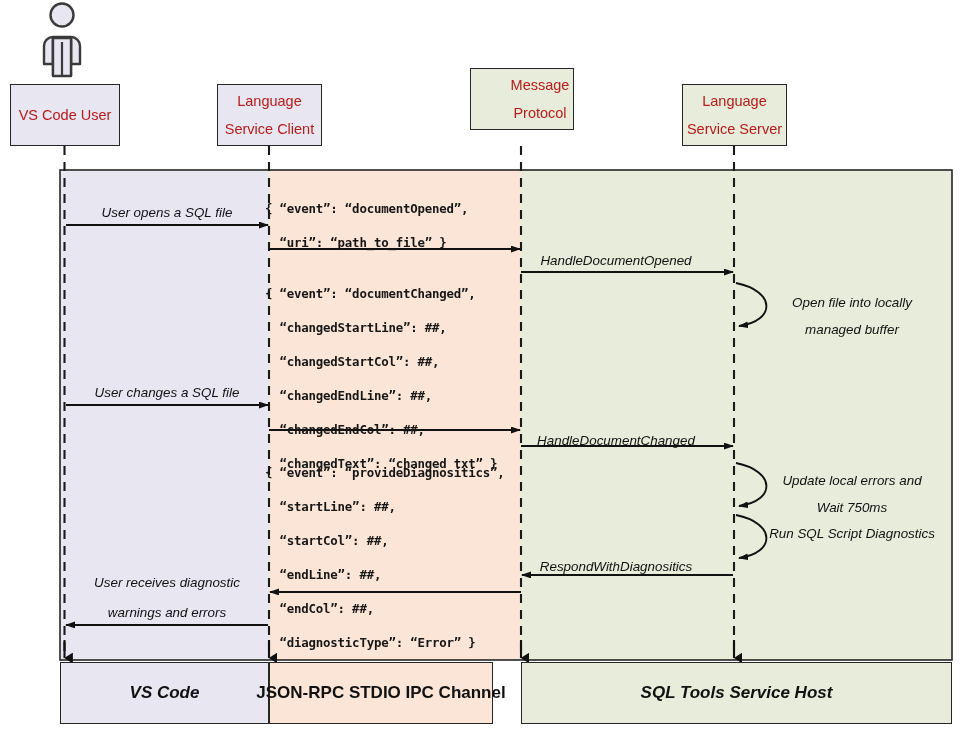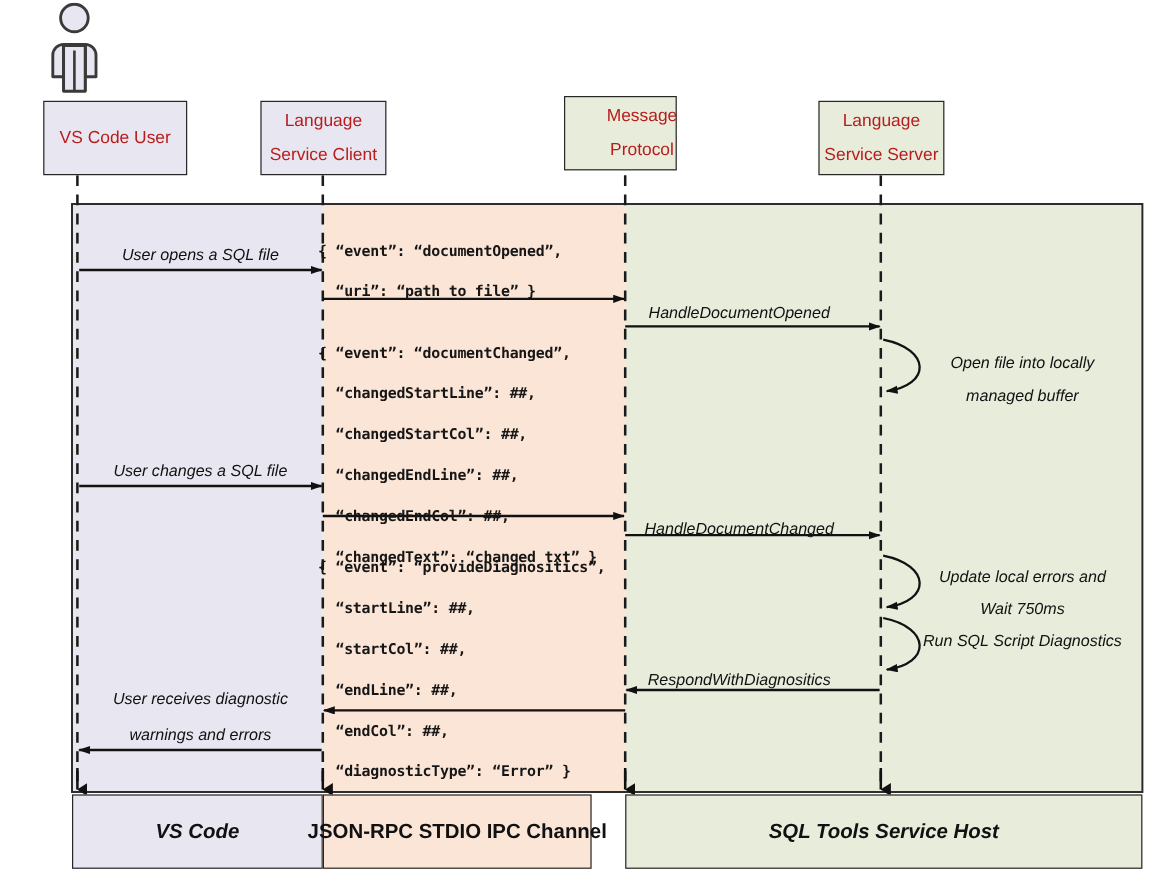--- a/index.html
+++ b/index.html
@@ -107,28 +107,28 @@
   </svg>
 
   <svg class="actor" style="left:32px; top:2px; width:60px; height:76px;" viewBox="0 0 60 76">
     <circle cx="30" cy="13" r="11.5" fill="#e8e6f0" stroke="#3a3a3a" stroke-width="2.4"></circle>
     <path d="M12 44 a9 9 0 0 1 9 -9 h18 a9 9 0 0 1 9 9 v18 h-9 v-24 h-18 v24 h-9 z" fill="#e8e6f0" stroke="#3a3a3a" stroke-width="2.4" stroke-linejoin="round"></path>
     <path d="M21 36 v38 M39 36 v38 M30 40 v34" fill="none" stroke="#3a3a3a" stroke-width="2.4"></path>
     <path d="M21 36 h18 v38 h-18 z" fill="#e8e6f0" stroke="#3a3a3a" stroke-width="2.4" stroke-linejoin="round"></path>
     <path d="M30 40 v34" stroke="#3a3a3a" stroke-width="2.2"></path>
   </svg>
 
-  <div class="pbox purple" style="left:10px;  top:84px; width:120px; height:62px;margin-left:26px;">
+  <div class="pbox purple" style="left:10px;  top:84px; width:110px; height:62px;">
     <span>VS Code User</span>
   </div>
   <div class="pbox purple" style="left:217px; top:84px; width:105px; height:62px;">
     <span>Language</span>
     <span>Service Client</span>
   </div>
-  <div class="pbox green" style="left:470px; top:80px; width:94px; height:62px;padding-left:36px;">
+  <div class="pbox green" style="left:470px; top:68px; width:104px; height:62px;padding-left:36px;">
     <span>Message</span>
     <span>Protocol</span>
   </div>
   <div class="pbox green" style="left:682px; top:84px; width:105px; height:62px;">
     <span>Language</span>
     <span>Service Server</span>
   </div>
 
   <svg class="layer linelayer" viewBox="0 0 962 732">
     <defs>

